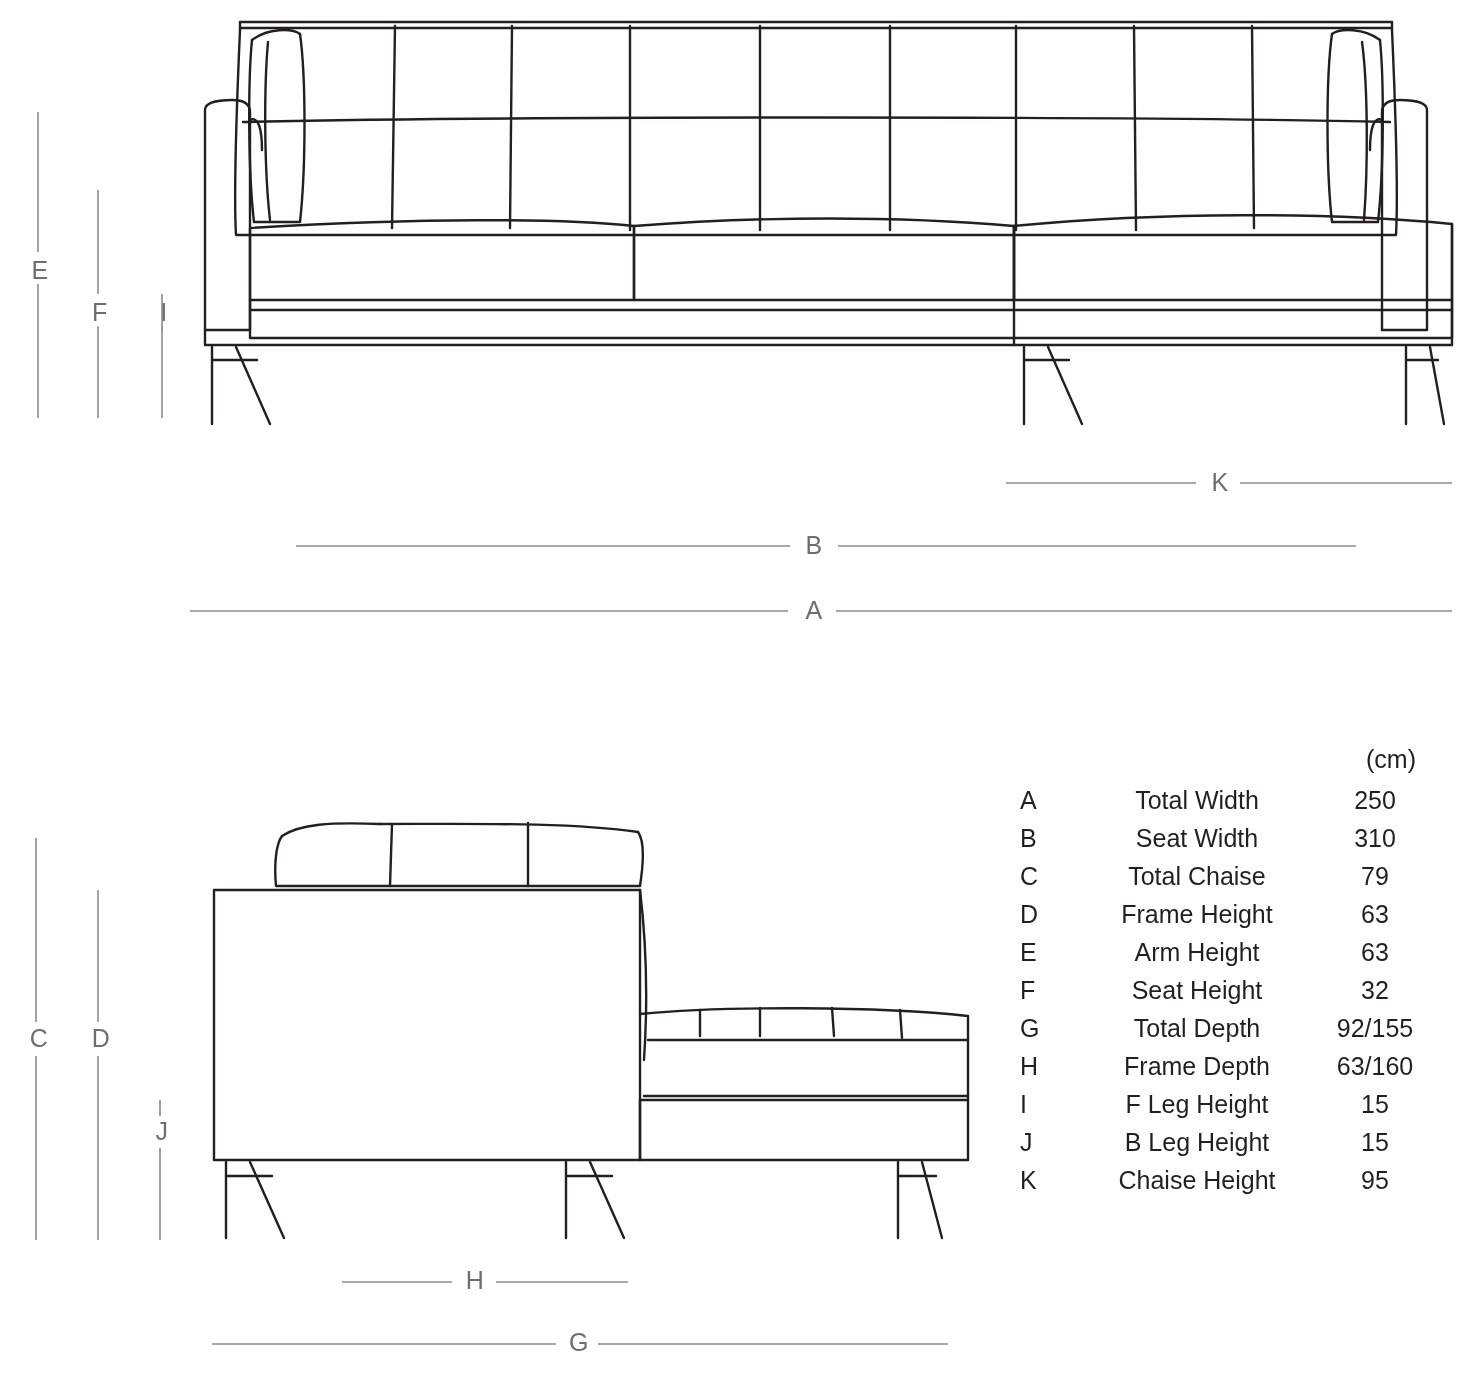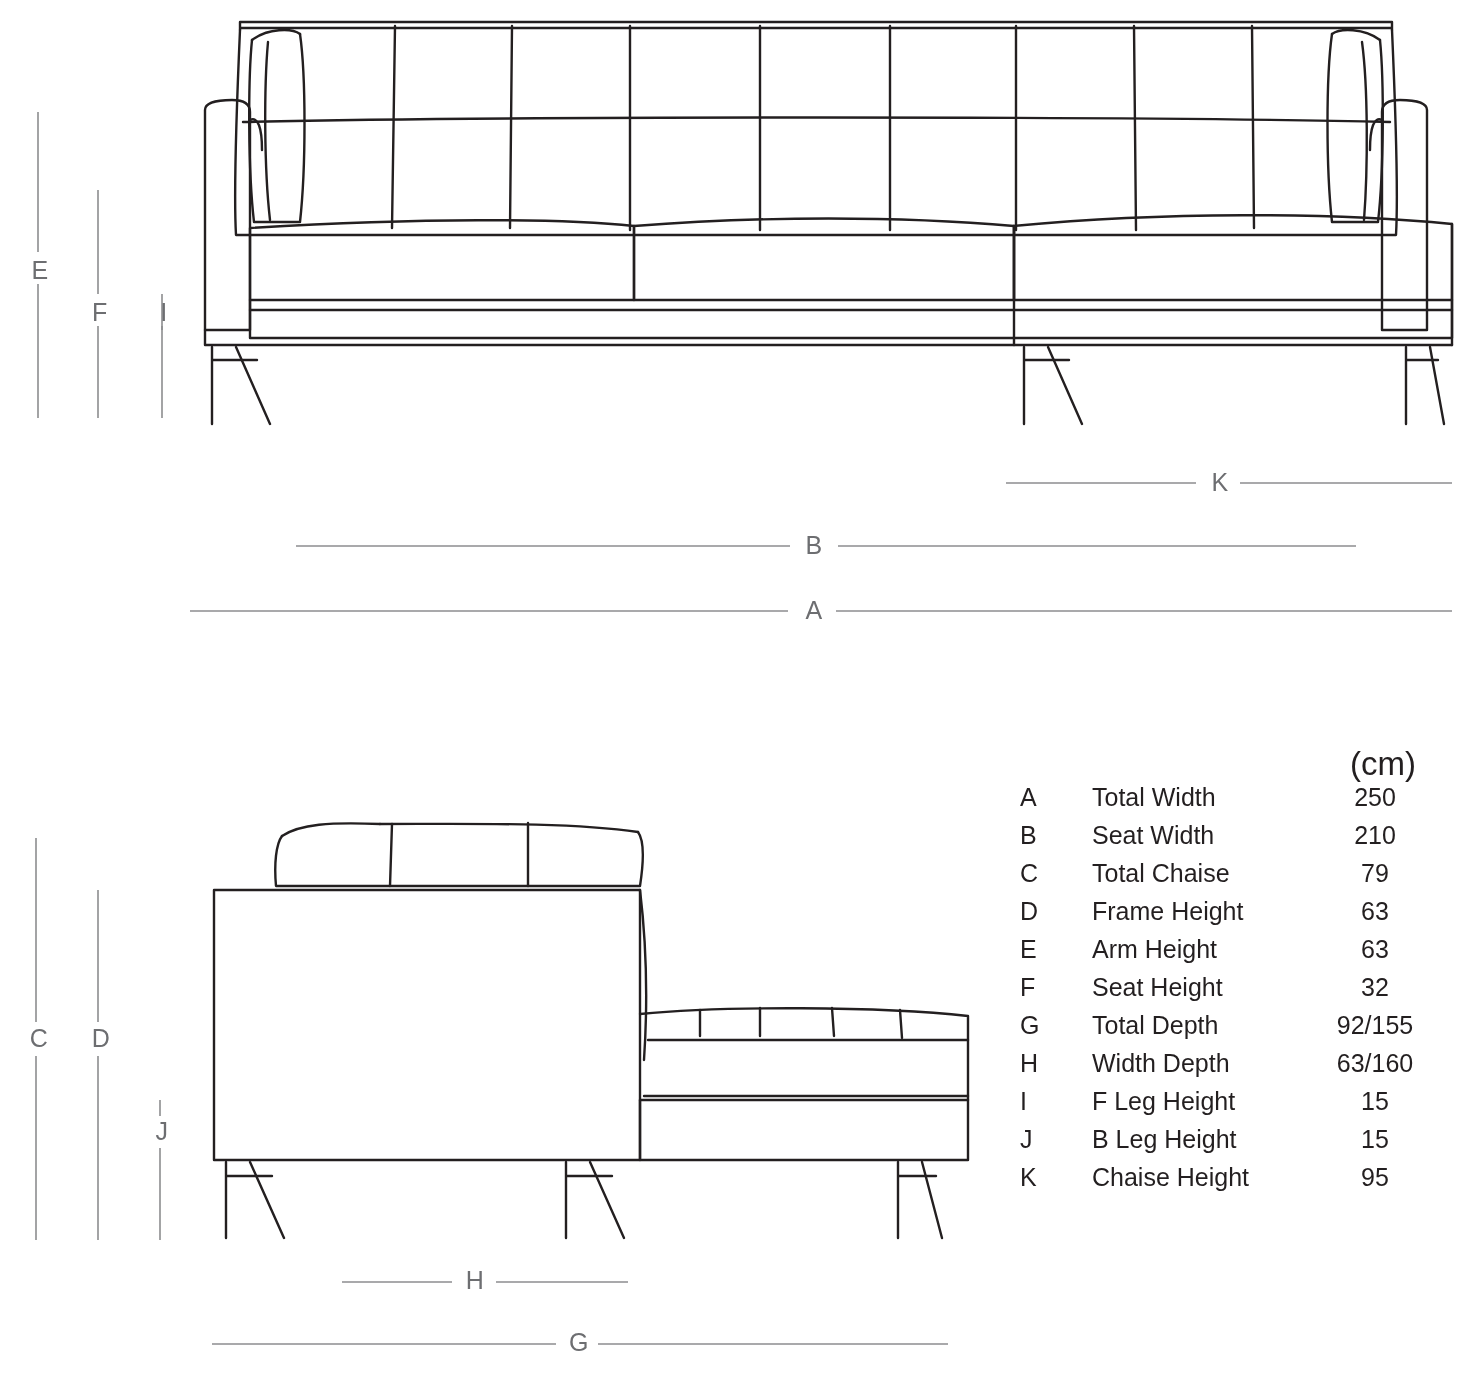--- a/index.html
+++ b/index.html
@@ -39,36 +39,36 @@
     position: absolute;
     left: 1020px;
     top: 745px;
     width: 440px;
     font-size: 25px;
     color: #231f20;
   }
   .spec-units {
     text-align: right;
     padding-right: 44px;
-    font-size: 33px;
+    font-size: 25px;
     color: #231f20;
-    margin-bottom: 0;
+    margin-bottom: 12px;
   }
   .spec-row {
     display: flex;
     align-items: baseline;
     height: 38px;
   }
   .spec-key {
     width: 72px;
     text-align: left;
   }
   .spec-name {
     width: 210px;
-    text-align: left;
+    text-align: center;
     padding-right: 0;
   }
   .spec-value {
     flex: 1;
     text-align: center;
     padding-right: 12px;
   }
 </style>
 </head>
 <body>
@@ -214,21 +214,21 @@
     <div class="spec-units">(cm)</div>
 
     <div class="spec-row">
       <span class="spec-key">A</span>
       <span class="spec-name">Total Width</span>
       <span class="spec-value">250</span>
     </div>
     <div class="spec-row">
       <span class="spec-key">B</span>
       <span class="spec-name">Seat Width</span>
-      <span class="spec-value">210</span>
+      <span class="spec-value">310</span>
     </div>
     <div class="spec-row">
       <span class="spec-key">C</span>
       <span class="spec-name">Total Chaise</span>
       <span class="spec-value">79</span>
     </div>
     <div class="spec-row">
       <span class="spec-key">D</span>
       <span class="spec-name">Frame Height</span>
       <span class="spec-value">63</span>
@@ -243,21 +243,21 @@
       <span class="spec-name">Seat Height</span>
       <span class="spec-value">32</span>
     </div>
     <div class="spec-row">
       <span class="spec-key">G</span>
       <span class="spec-name">Total Depth</span>
       <span class="spec-value">92/155</span>
     </div>
     <div class="spec-row">
       <span class="spec-key">H</span>
-      <span class="spec-name">Width Depth</span>
+      <span class="spec-name">Frame Depth</span>
       <span class="spec-value">63/160</span>
     </div>
     <div class="spec-row">
       <span class="spec-key">I</span>
       <span class="spec-name">F Leg Height</span>
       <span class="spec-value">15</span>
     </div>
     <div class="spec-row">
       <span class="spec-key">J</span>
       <span class="spec-name">B Leg Height</span>

